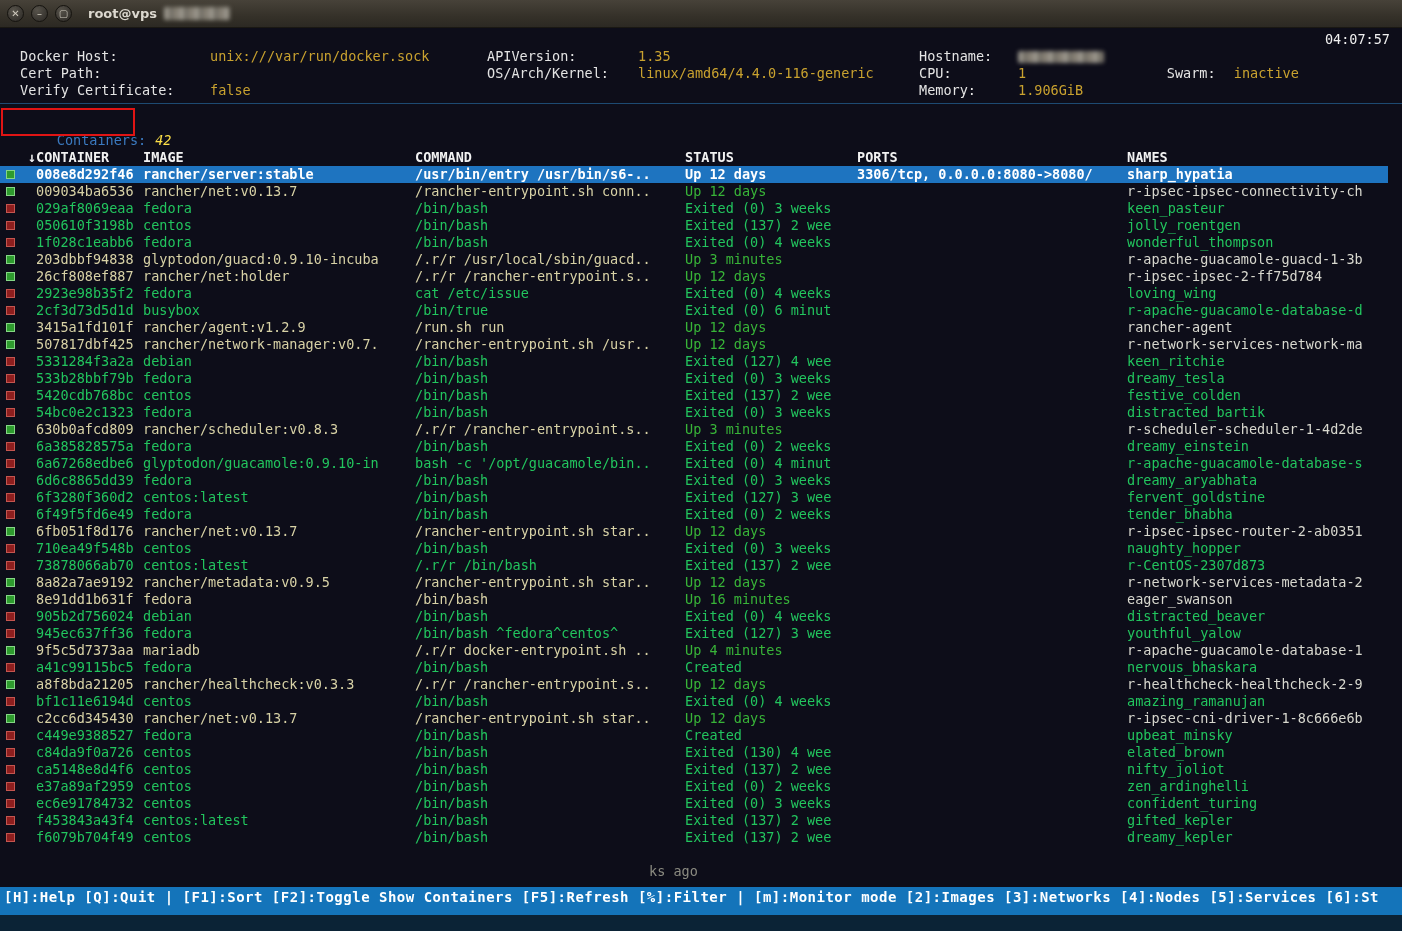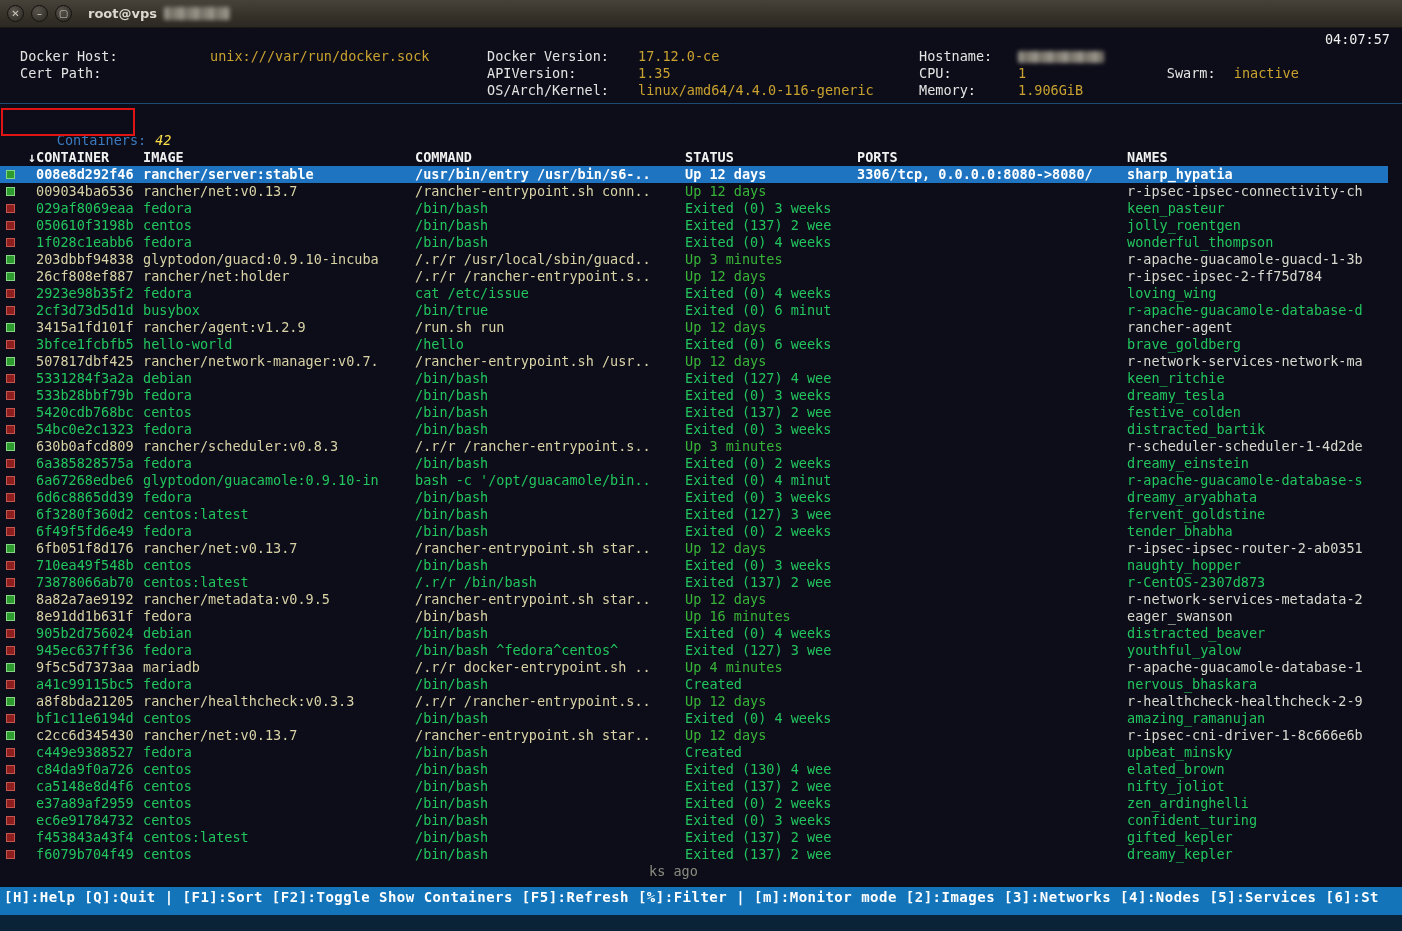--- a/index.html
+++ b/index.html
@@ -110,24 +110,24 @@
     </span>
   </div>
 
   <div class="terminal">
 
     <div class="clock">04:07:57</div>
 
     <div class="info-col col-a">
       <div class="info-line"><span class="lab">Docker Host:</span><span class="val">unix:///var/run/docker.sock</span></div>
       <div class="info-line"><span class="lab">Cert Path:</span><span class="val"></span></div>
+      <div class="info-line"><span class="lab">Verify Certificate:</span><span class="val">false</span></div>
     </div>
 
     <div class="info-col col-b">
-      <div class="info-line"><span class="lab">Docker Version:</span><span class="val">17.12.0-ce</span></div>
       <div class="info-line"><span class="lab">APIVersion:</span><span class="val">1.35</span></div>
       <div class="info-line"><span class="lab">OS/Arch/Kernel:</span><span class="val">linux/amd64/4.4.0-116-generic</span></div>
     </div>
 
     <div class="info-col col-c">
       <div class="info-line"><span class="lab">Hostname:</span><span class="chip host-chip"></span></div>
       <div class="info-line"><span class="lab">CPU:</span><span class="val">1</span></div>
       <div class="info-line"><span class="lab">Memory:</span><span class="val">1.906GiB</span></div>
     </div>
 
@@ -236,29 +236,20 @@
   </div>
           <div class="trow running">
     <span class="c-ind"><i class="sq"></i></span>
     <span class="c-id">3415a1fd101f</span>
     <span class="c-img">rancher/agent:v1.2.9</span>
     <span class="c-cmd">/run.sh run</span>
     <span class="c-status">Up 12 days</span>
     <span class="c-ports"></span>
     <span class="c-name">rancher-agent</span>
   </div>
-          <div class="trow exited">
-    <span class="c-ind"><i class="sq"></i></span>
-    <span class="c-id">3bfce1fcbfb5</span>
-    <span class="c-img">hello-world</span>
-    <span class="c-cmd">/hello</span>
-    <span class="c-status">Exited (0) 6 weeks</span>
-    <span class="c-ports"></span>
-    <span class="c-name">brave_goldberg</span>
-  </div>
           <div class="trow running">
     <span class="c-ind"><i class="sq"></i></span>
     <span class="c-id">507817dbf425</span>
     <span class="c-img">rancher/network-manager:v0.7.</span>
     <span class="c-cmd">/rancher-entrypoint.sh /usr..</span>
     <span class="c-status">Up 12 days</span>
     <span class="c-ports"></span>
     <span class="c-name">r-network-services-network-ma</span>
   </div>
           <div class="trow exited">

